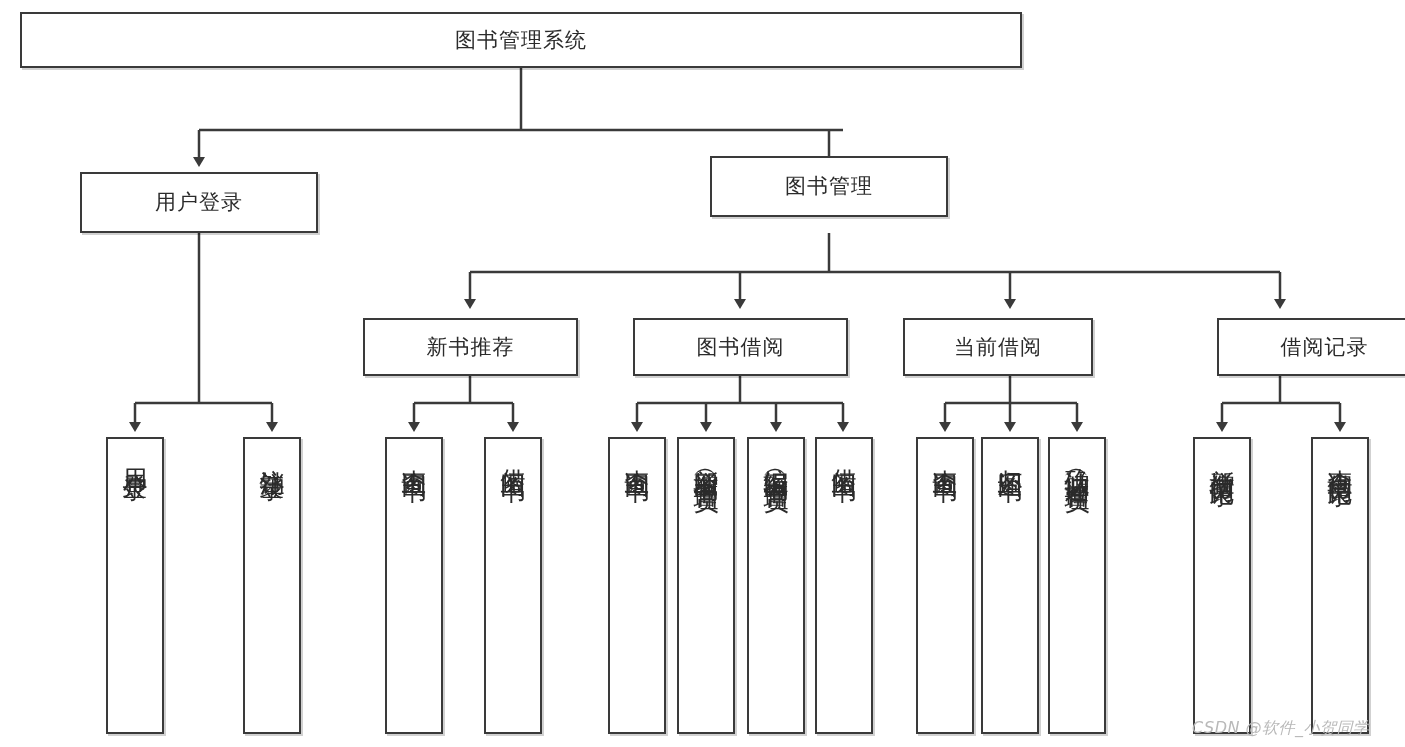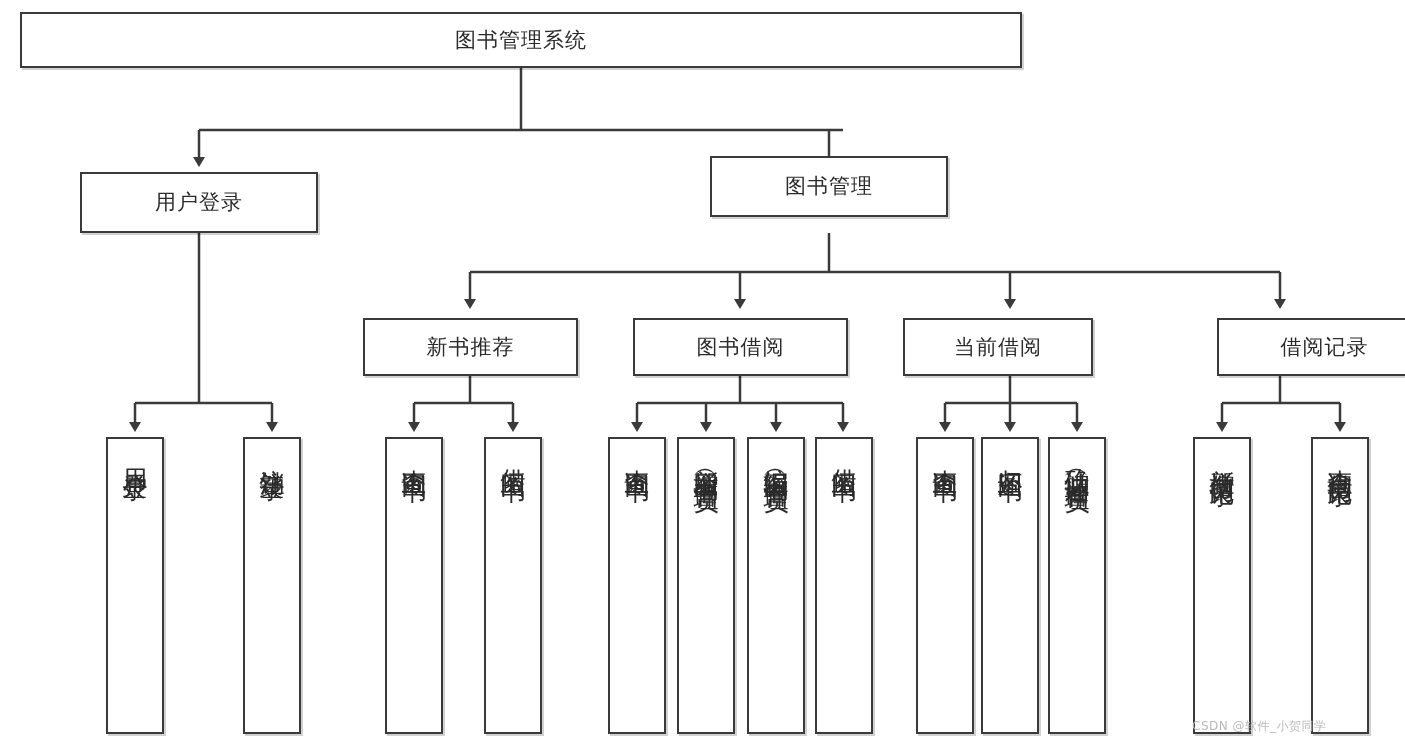--- a/index.html
+++ b/index.html
@@ -60,25 +60,26 @@
     writing-mode: vertical-rl;
     text-orientation: upright;
     font-size: 25px;
     line-height: 1.0;
     letter-spacing: 3px;
     white-space: normal;
     max-height: 272px;
   }
   .watermark {
     position: absolute;
-    font-size: 12px;
+    font-size: 16px;
     color: #b9b9b9;
     letter-spacing: 0.5px;
     white-space: nowrap;
     user-select: none;
+    font-style: italic;
   }
 </style>
 </head>
 <body>
 
 <div id="canvas">
 
   <svg id="edges" viewBox="0 0 1405 747" xmlns="http://www.w3.org/2000/svg">
     <defs>
       <marker id="arrow" markerWidth="10" markerHeight="12" refX="1" refY="6" orient="auto" markerUnits="userSpaceOnUse">

